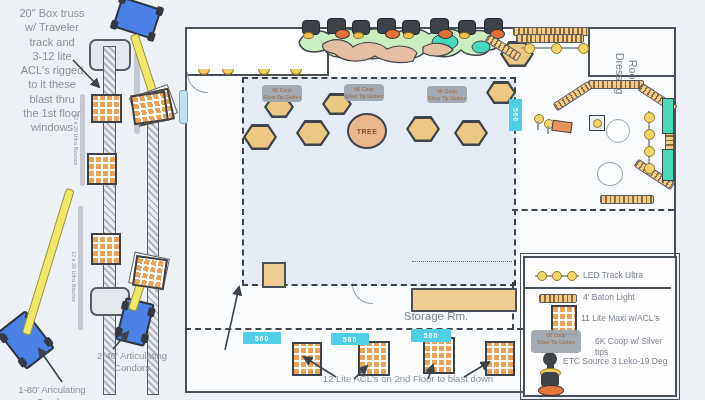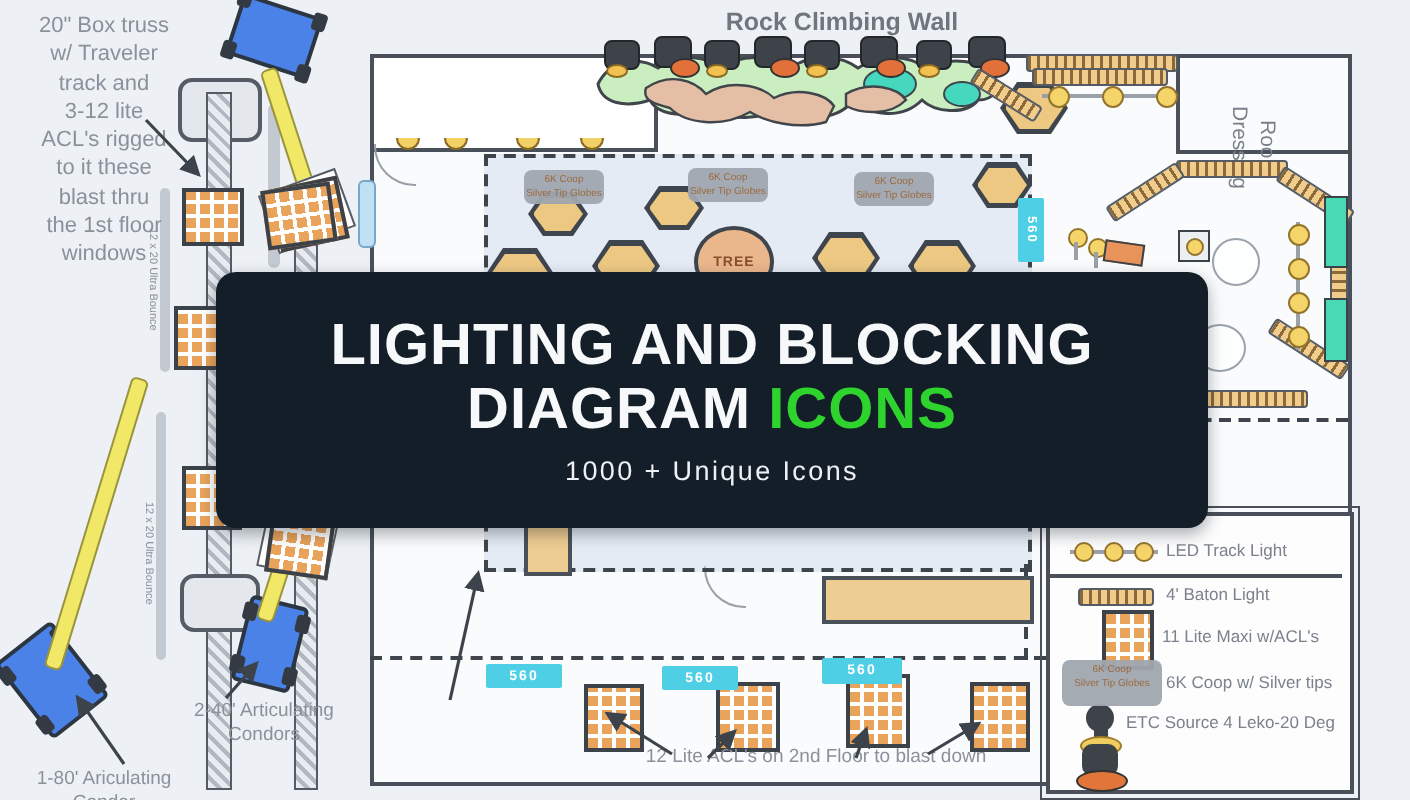--- a/index.html
+++ b/index.html
@@ -66,20 +66,21 @@
   <div class="wall" style="left:588px;top:75px;width:86px;height:2px"></div>
   <div class="arc" style="left:352px;top:283px;width:20px;height:20px"></div>
 
   <div class="stage" style="left:242px;top:77px;width:270px;height:205px"></div>
   <div class="dashH" style="left:512px;top:209px;width:162px"></div>
   <div class="dashV" style="left:512px;top:282px;height:48px"></div>
   <div class="dotH" style="left:412px;top:261px;width:100px"></div>
   <div class="dashH" style="left:185px;top:328px;width:338px"></div>
 
   <div class="abs" style="left:411px;top:288px;width:102px;height:20px;background:#eecd92;border:2px solid #4a505a"></div>
+  <div class="note" style="left:396px;top:309px;width:80px;font-size:11.5px;color:#7a818b">Storage Rm.</div>
   <div class="abs" style="left:262px;top:262px;width:20px;height:22px;background:#eecd92;border:2px solid #4a505a"></div>
 
   <div class="pad" style="left:89px;top:39px;width:38px;height:28px"></div>
   <div class="truss" style="left:103px;top:46px;width:11px;height:347px"></div>
   <div class="truss" style="left:147px;top:92px;width:10px;height:301px"></div>
   <div class="pad" style="left:90px;top:287px;width:36px;height:25px"></div>
   <div class="bounce" style="left:80px;top:94px;width:5px;height:92px"></div>
   <div class="bounce" style="left:78px;top:206px;width:5px;height:124px"></div>
   <div class="bounce" style="left:134px;top:52px;width:6px;height:82px"></div>
   <div class="note vtext" style="left:68px;top:96px;width:11px;height:88px;font-size:5.5px">12 x 20 Ultra Bounce</div>
@@ -112,21 +113,20 @@
   <div class="condor" style="left:120px;top:300px;width:26px;height:40px;transform:rotate(14deg)">
       <i style="left:-4px;top:2px"></i>
       <i style="right:-4px;top:2px"></i>
       <i style="right:-4px;bottom:2px"></i>
       <i style="left:-4px;bottom:2px"></i>
     </div>
   <div class="boom" style="left:132px;top:306px;width:52px;transform:rotate(-72deg)"></div>
   <div class="whitebase" style="left:131px;top:255px;width:34px;height:30px;transform:rotate(12deg)"></div>
   <div class="acl" style="left:134px;top:257px;width:28px;height:27px;transform:rotate(8deg)"></div>
 
-  <div class="note" style="left:356px;top:3px;width:130px;font-size:12.5px;font-weight:600;color:#70767e">Rock Climbing Wall</div>
   <svg class="abs" style="left:295px;top:20px" width="210" height="46" viewBox="0 0 210 46">
     <path d="M4,22 C10,10 24,8 34,14 C44,6 58,8 66,14 C76,6 92,8 100,14 C112,6 126,8 134,14 C146,6 160,8 168,14 C180,8 196,10 202,18 C206,24 202,30 194,30 C188,38 172,36 166,30 C156,40 140,38 132,30 C122,42 104,40 96,32 C84,42 68,40 62,32 C50,40 34,38 30,30 C18,34 6,32 4,22 Z" fill="#cbeec1" stroke="#3f454b" stroke-width="1.5"></path>
     <ellipse cx="150" cy="22" rx="13" ry="8" fill="#46d8bf" stroke="#3f454b"></ellipse>
     <ellipse cx="186" cy="27" rx="9" ry="6" fill="#46d8bf" stroke="#3f454b"></ellipse>
     <path d="M28,24 C40,16 52,20 58,27 C70,19 86,23 92,29 C104,23 118,27 122,33 L118,41 C104,45 88,41 80,36 C66,44 48,42 40,34 C32,32 26,30 28,24 Z" fill="#e5bfa5" stroke="#3f454b" stroke-width="1.2"></path>
     <path d="M128,27 C140,20 154,24 158,30 C150,38 136,37 128,33 Z" fill="#e5bfa5" stroke="#3f454b" stroke-width="1.2"></path>
   </svg>
 
   <div class="abs" style="left:296px;top:14px;width:212px;height:28px">
     <div class="parcan" style="left:6px;top:6px;width:16px;height:13px"></div>
@@ -258,44 +258,37 @@
       <line x1="62" y1="382" x2="39" y2="349" marker-end="url(#ah)"></line>
     </g>
   </svg>
 
   <div class="legendbox">
     <div class="abs" style="left:0;top:29px;width:146px;border-top:2px solid #4a505a"></div>
     <div class="line" style="left:10px;top:17px;width:44px;height:2px"></div>
     <div class="bulb" style="left:12px;top:13px;width:8px;height:8px"></div>
     <div class="bulb" style="left:27px;top:13px;width:8px;height:8px"></div>
     <div class="bulb" style="left:42px;top:13px;width:8px;height:8px"></div>
-    <div class="lbl" style="left:58px;top:12px">LED Track Light</div>
+    <div class="lbl" style="left:58px;top:12px">LED Track Ultra</div>
 
     <div class="baton" style="left:14px;top:36px;width:36px;height:7px"></div>
     <div class="lbl" style="left:58px;top:34px">4' Baton Light</div>
 
     <div class="acl" style="left:26px;top:47px;width:22px;height:26px"></div>
     <div class="lbl" style="left:56px;top:55px">11 Lite Maxi w/ACL's</div>
 
     <div class="cooptag" style="left:6px;top:72px;width:48px;height:19px">
         <span>6K Coop</span>
         <span>Silver Tip Globes</span>
       </div>
-    <div class="lbl" style="left:58px;top:78px">6K Coop w/ Silver tips</div>
+    <div class="lbl" style="left:70px;top:78px">6K Coop w/ Silver tips</div>
 
     <div class="abs" style="left:18px;top:94px;width:14px;height:14px;background:#3d4349;border-radius:50%"></div>
     <div class="abs" style="left:22px;top:107px;width:7px;height:4px;background:#3d4349"></div>
     <div class="abs" style="left:15px;top:110px;width:19px;height:8px;background:#f0cd5e;border:1.5px solid #9c7c28;border-radius:50%"></div>
-    <div class="lbl" style="left:38px;top:98px;width:110px">ETC Source 4 Leko-20 Deg</div>
+    <div class="lbl" style="left:38px;top:98px;width:110px">ETC Source 3 Leko-19 Deg</div>
 
     <div class="abs" style="left:16px;top:114px;width:18px;height:16px;background:#3d4349;border-radius:5px"></div>
     <div class="abs" style="left:13px;top:127px;width:24px;height:9px;background:#e2753a;border:1.5px solid #333;border-radius:50%"></div>
   </div>
 
-  <div class="card">
-    <div class="card-title">
-      <div>LIGHTING AND BLOCKING</div>
-      <div><span>DIAGRAM</span> <span class="green">ICONS</span></div>
-    </div>
-    <div class="card-sub">1000 + Unique Icons</div>
-  </div>
 
 </div>
 
 </body></html>

